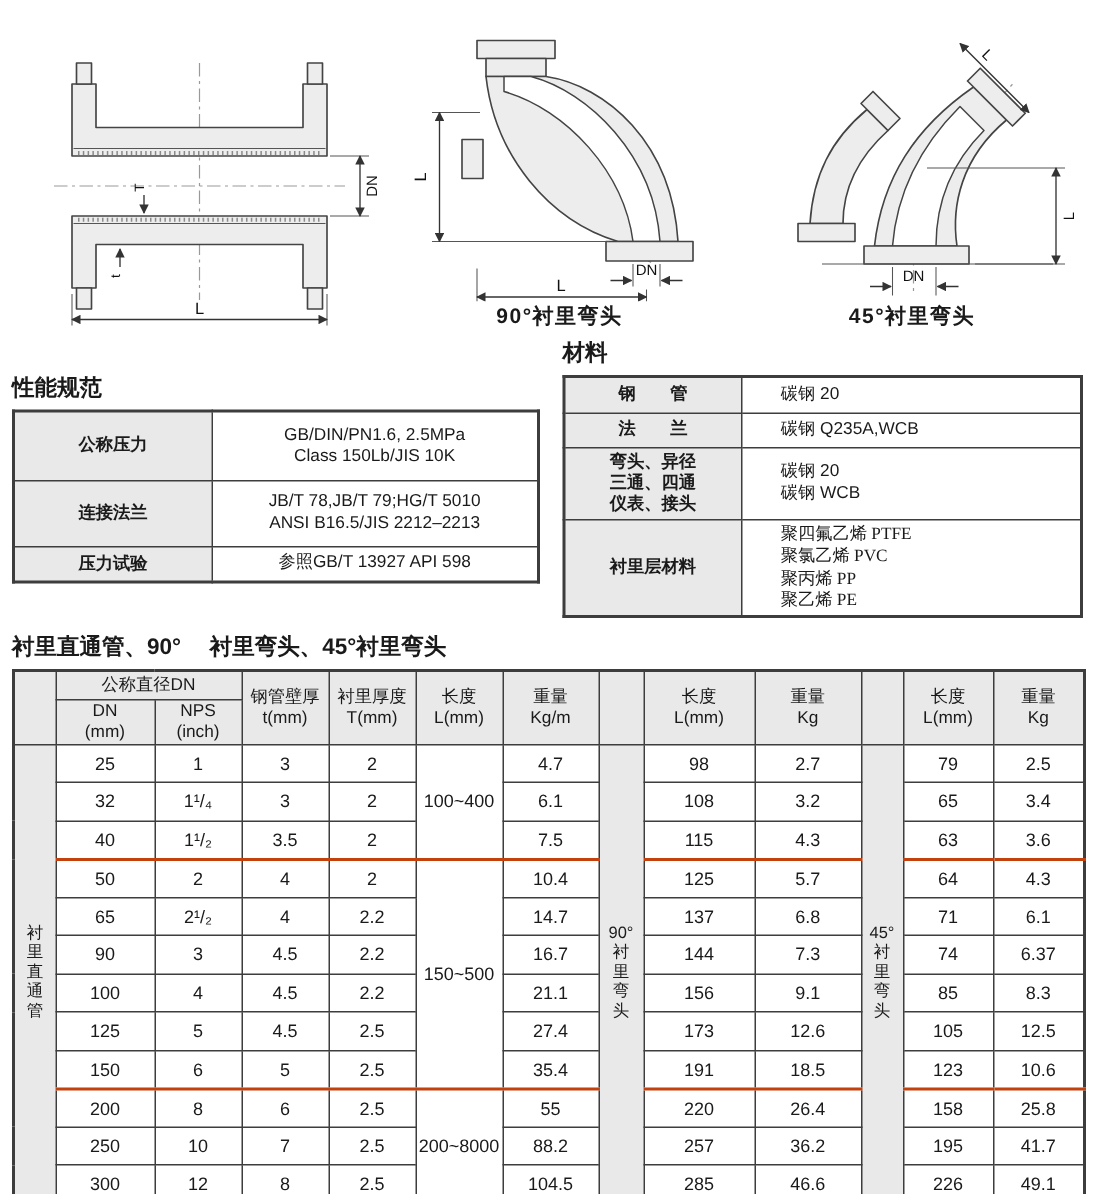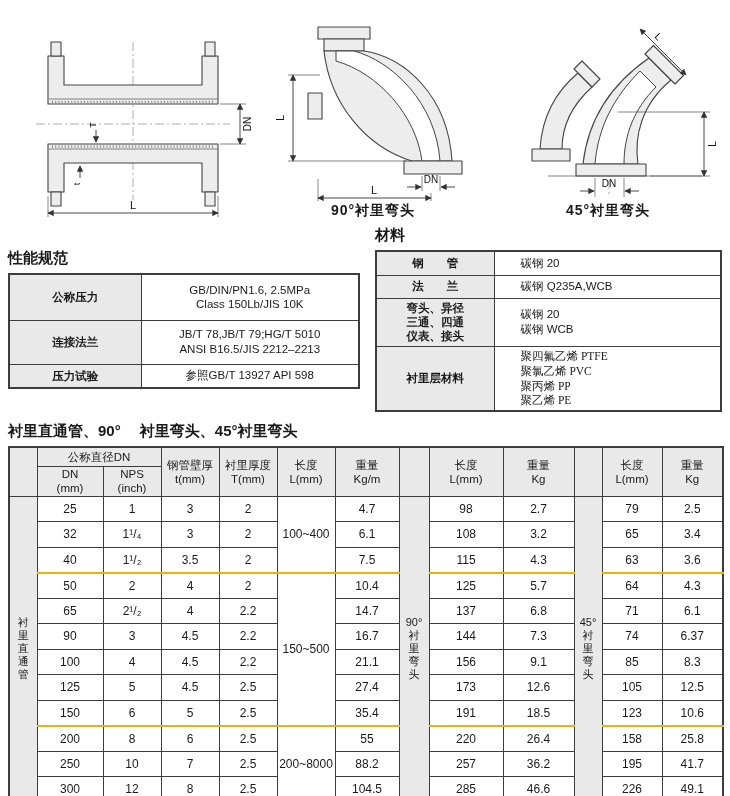--- a/index.html
+++ b/index.html
@@ -36,21 +36,21 @@
   table.main{border-collapse:collapse;border:2px solid #3d3d3d;width:714px;table-layout:fixed;}
   table.main th, table.main td{
     border:1px solid #3d3d3d;text-align:center;vertical-align:middle;
     padding:0 1px;font-size:12px;box-sizing:border-box;
   }
   table.main thead th{background:#e9e9e9;font-weight:normal;font-size:11.5px;line-height:1.25;white-space:pre-line;}
   table.main thead tr.hr1 th{height:19px;}
   table.main thead tr.hr2 th{height:29px;}
   table.main tbody td{height:25.5px;background:#fff;}
   table.main td.vlab{background:#e9e9e9;white-space:pre-line;line-height:1.18;font-size:11px;padding:0;}
-  table.main tr.grp td{border-top:2px solid #eab308;}
+  table.main tr.grp td{border-top:2px solid #c2410c;}
   .pre{white-space:pre-line;}
 
   svg .outline{fill:#ededed;stroke:#444;stroke-width:1.1;stroke-linejoin:round;}
   svg .bore{fill:#ffffff;stroke:#444;stroke-width:1;stroke-linejoin:round;}
   svg .thin{stroke:#555;stroke-width:0.7;fill:none;}
   svg .hatch{stroke:#8a8a8a;stroke-width:2.6;fill:none;stroke-dasharray:1 2.2;}
   svg .cl{stroke:#999;stroke-width:0.8;fill:none;stroke-dasharray:9 3 2 3;}
   svg .dim{stroke:#333;stroke-width:0.9;fill:none;}
   svg .ext{stroke:#555;stroke-width:0.7;fill:none;}
   svg text{fill:#111;font-family:"Liberation Sans",sans-serif;}

